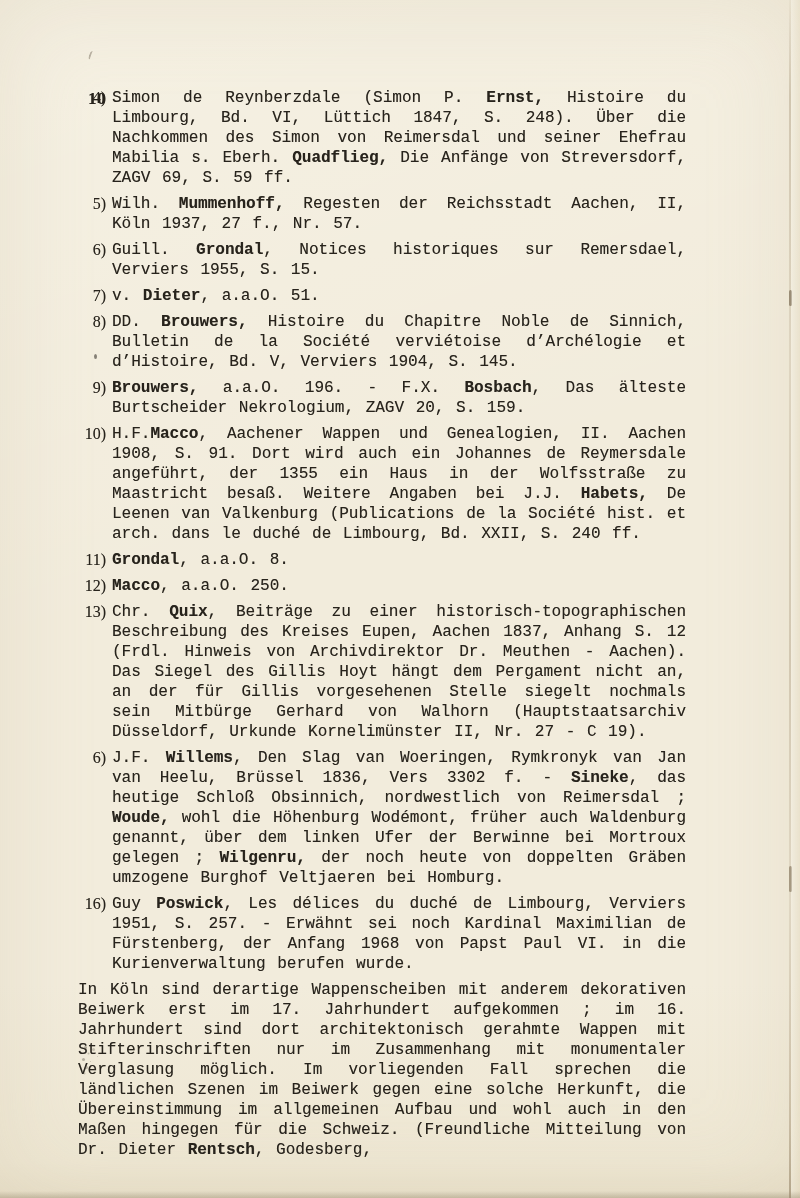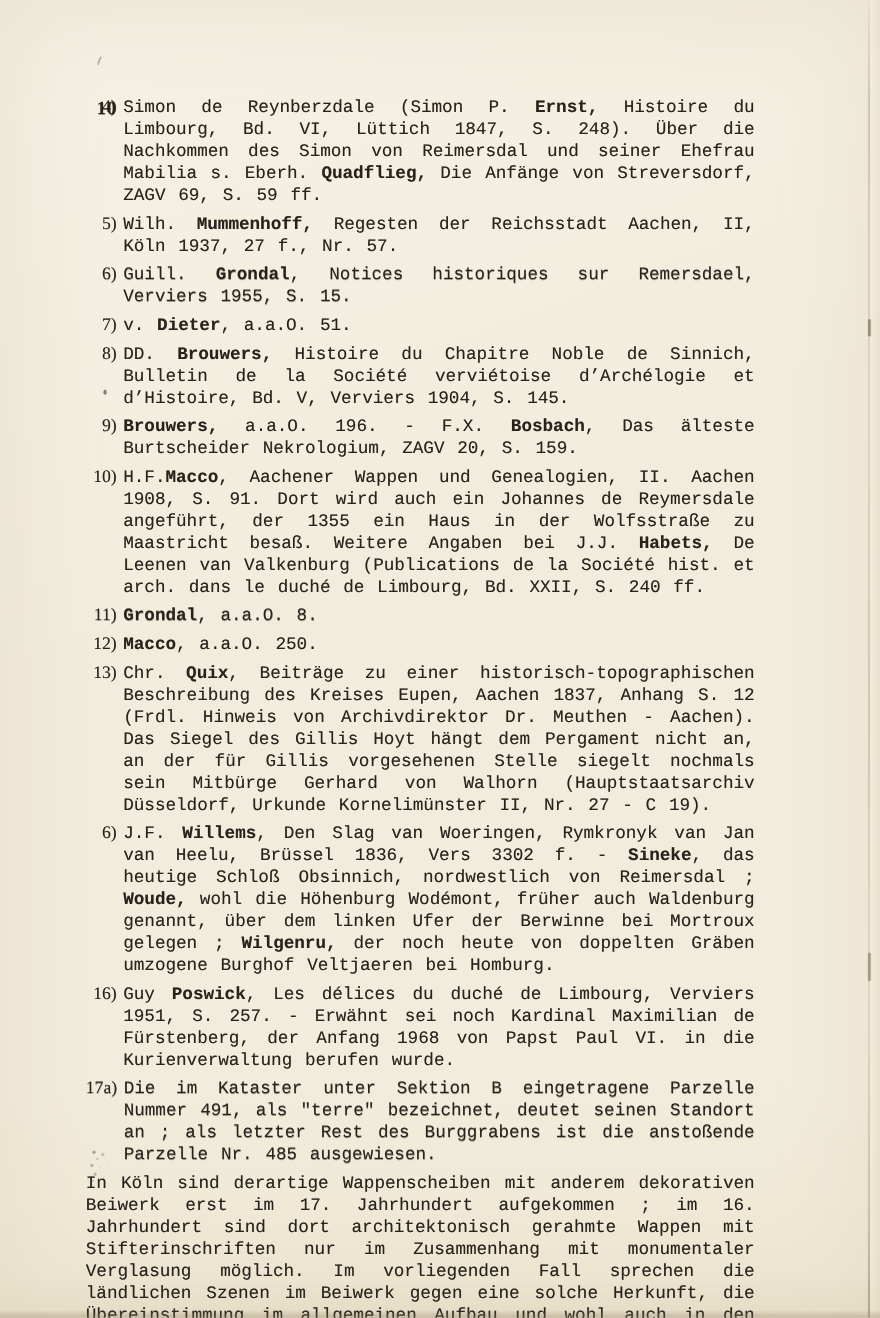--- a/index.html
+++ b/index.html
@@ -167,24 +167,20 @@
       </div>
       <div class="note">
         <div class="note-label">6)</div>
         <div class="note-text"><span>J.F. </span><b>Willems</b><span>, Den Slag van Woeringen, Rymkronyk van Jan van Heelu, Brüssel 1836, Vers 3302 f. - </span><b>Sineke</b><span>, das heutige Schloß Obsinnich, nordwestlich von Reimersdal ; </span><b>Woude,</b><span> wohl die Höhenburg Wodémont, früher auch Waldenburg genannt, über dem linken Ufer der Berwinne bei Mortroux gelegen ; </span><b>Wilgenru,</b><span> der noch heute von doppelten Gräben umzogene Burghof Veltjaeren bei Homburg.</span></div>
       </div>
       <div class="note">
         <div class="note-label">16)</div>
         <div class="note-text"><span>Guy </span><b>Poswick</b><span>, Les délices du duché de Limbourg, Verviers 1951, S. 257. - Erwähnt sei noch Kardinal Maximilian de Fürstenberg, der Anfang 1968 von Papst Paul VI. in die Kurienverwaltung berufen wurde.</span></div>
       </div>
       <div class="note">
-        <div class="note-label">17a)</div>
-        <div class="note-text"><span>Die im Kataster unter Sektion B eingetragene Parzelle Nummer 491, als "terre" bezeichnet, deutet seinen Standort an ; als letzter Rest des Burggrabens ist die anstoßende Parzelle Nr. 485 ausgewiesen.</span></div>
-      </div>
-      <div class="note">
         <div class="note-text"><span>In Köln sind derartige Wappenscheiben mit anderem dekorativen Beiwerk erst im 17. Jahrhundert aufgekommen ; im 16. Jahrhundert sind dort architektonisch gerahmte Wappen mit Stifterinschriften nur im Zusammenhang mit monumentaler Verglasung möglich. Im vorliegenden Fall sprechen die ländlichen Szenen im Beiwerk gegen eine solche Herkunft, die Übereinstimmung im allgemeinen Aufbau und wohl auch in den Maßen hingegen für die Schweiz. (Freundliche Mitteilung von Dr. Dieter </span><b>Rentsch</b><span>, Godesberg,</span></div>
       </div>
     </div>
 
   <div class="speck-top"></div>
   <div class="margin-dot"></div>
   <div class="smudge"></div>
   <div class="edge-line"></div>
   <div class="edge-tick-1"></div>
   <div class="edge-tick-2"></div>

